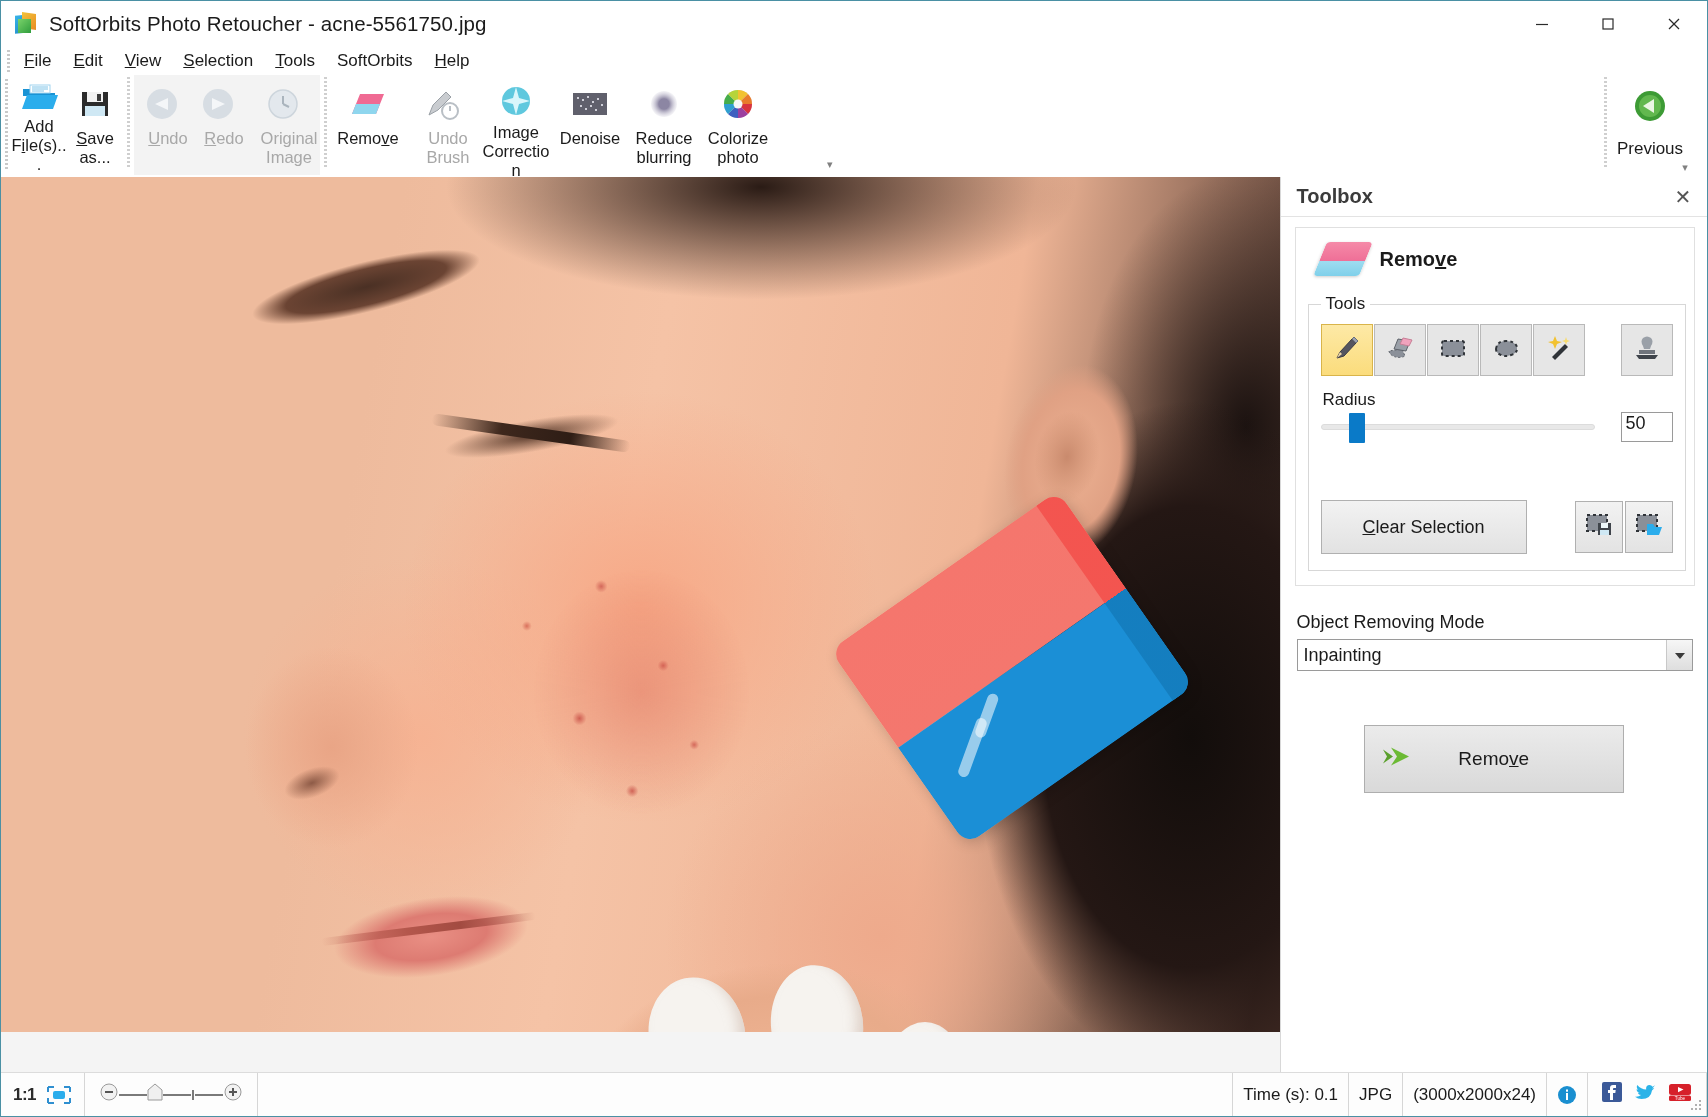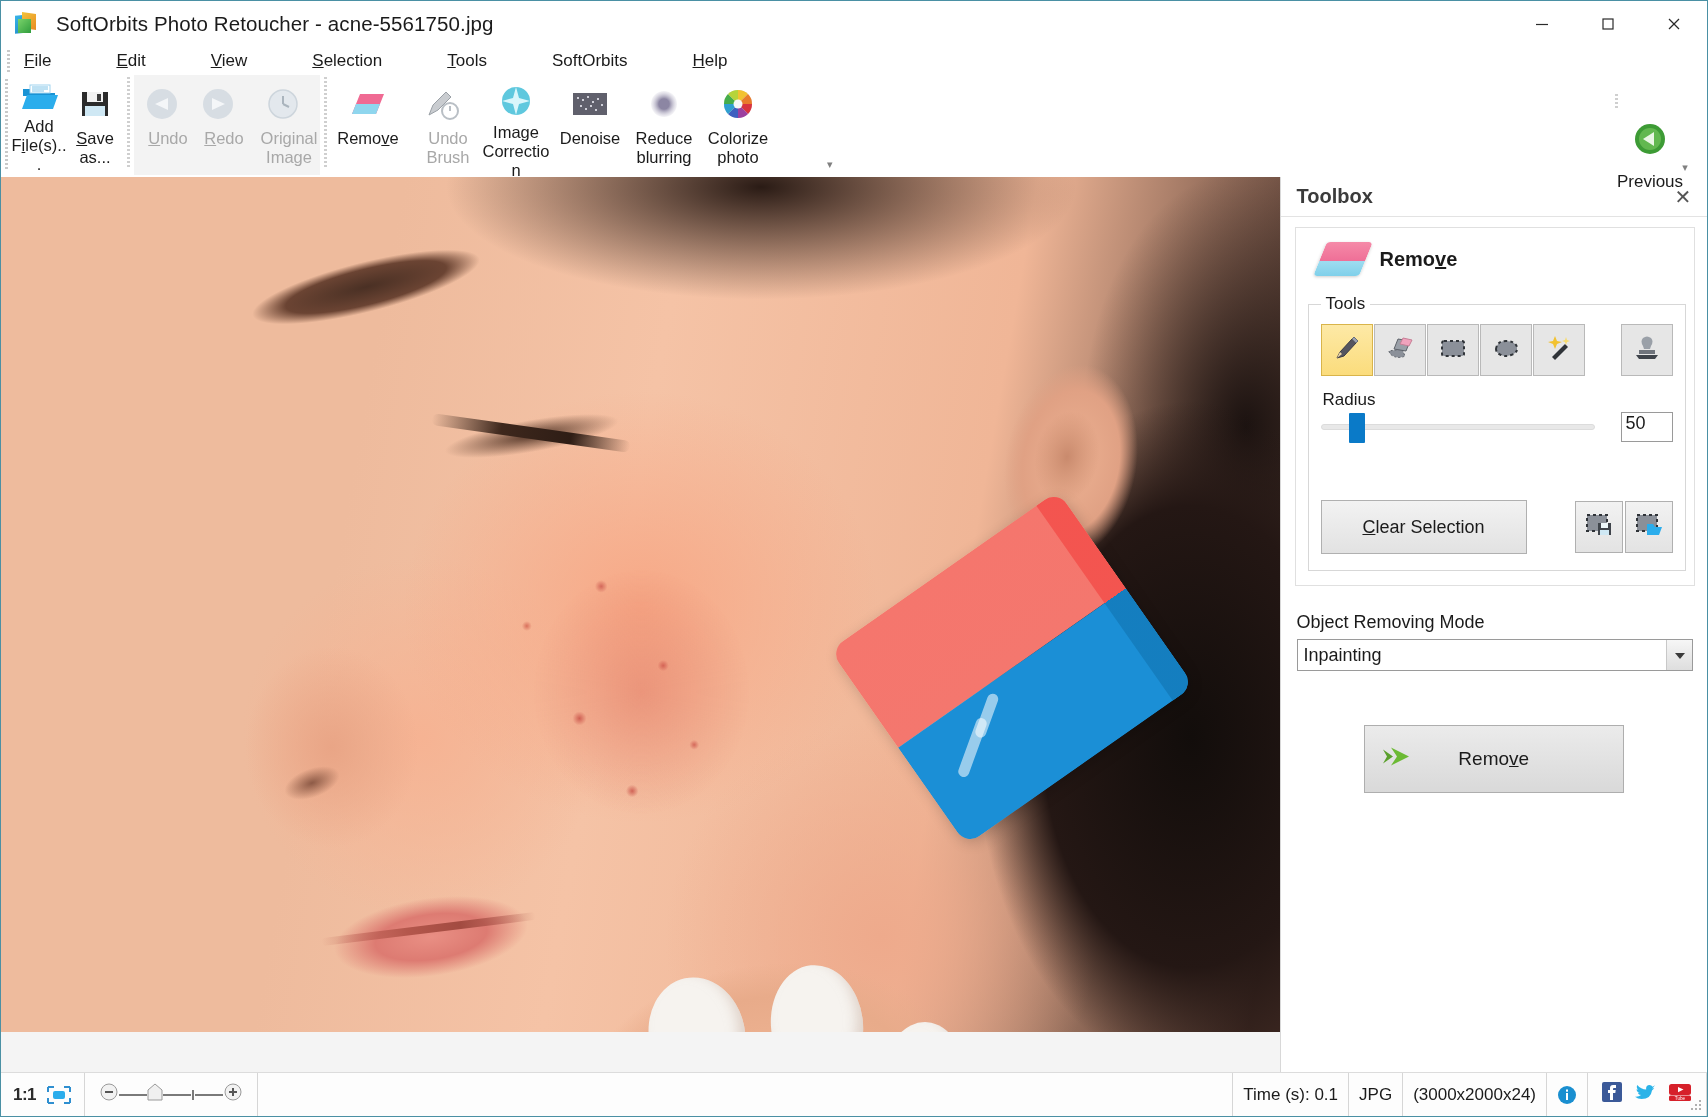--- a/index.html
+++ b/index.html
@@ -20,33 +20,33 @@
     background: #fff; flex: 0 0 auto; position: relative;
   }
   .app-icon { width: 22px; height: 22px; margin-left: 14px; position: relative; }
   .app-icon .sq1 { position:absolute; left:0; top:2px; width:16px; height:18px;
      background: linear-gradient(135deg,#38b4e8 0%,#1a7fc0 100%); transform: skewY(-6deg);}
   .app-icon .sq2 { position:absolute; left:7px; top:0px; width:14px; height:16px;
      background: linear-gradient(135deg,#f3c33a 0%,#e88b23 100%); transform: skewY(8deg); }
   .app-icon .sq3 { position:absolute; left:3px; top:6px; width:13px; height:14px;
      background: linear-gradient(135deg,#7ad36a 0%,#2f9d3d 100%); }
   .title-text {
-    margin-left: 19px; font-size: 20.5px; color: #1b1b1b; letter-spacing: 0.1px;
+    margin-left: 12px; font-size: 20.5px; color: #1b1b1b; letter-spacing: 0.1px;
     white-space: nowrap;
   }
   .win-controls { position: absolute; right: 0; top: 0; height: 46px; display: flex; }
   .win-btn {
     width: 66px; height: 46px; display: flex; align-items: center; justify-content: center;
     color: #2b2b2b;
   }
 
   
   .menubar {
     height: 28px; display: flex; align-items: center; background: #fff;
-    padding-left: 12px; flex: 0 0 auto; position: relative; gap: 43px;
+    padding-left: 12px; flex: 0 0 auto; position: relative;
   }
   .menubar::before {
     content:""; position:absolute; left:6px; top:3px; bottom:3px; width:3px;
     background-image: repeating-linear-gradient(to bottom,#c9c9c9 0 2px, transparent 2px 4px);
   }
   .menu-item {
     font-size: 17px; color: #1b1b1b; padding: 2px 11px; white-space: nowrap;
   }
   .menu-item u { text-decoration: underline; }
 
@@ -69,21 +69,21 @@
   .rbtn .glyph { height: 42px; display: flex; align-items: center; justify-content: center; }
   .rbtn .lbl {
     font-size: 16.5px; color: #1b1b1b; line-height: 19px; margin-top: 4px;
     word-break: break-word;
   }
   .rbtn.disabled .lbl { color: #a8a8a8; margin-left: 12px; }
   .rsep {
     width: 3px; height: 92px; margin: 2px 4px 0 4px;
     background-image: repeating-linear-gradient(to bottom,#cfcfcf 0 2px, transparent 2px 4px);
   }
-  .nav-area { position: absolute; right: 18px; top: 17px; display: flex; height: 100px; flex-direction: column; }
+  .nav-area { position: absolute; right: 18px; top: 0; display: flex; height: 100px; }
   .nav-btn {
     width: 78px; display: flex; flex-direction: column; align-items: center; padding-top: 14px;
   }
   .nav-btn .lbl { font-size: 17px; color: #1b1b1b; margin-top: 12px; }
   .ribbon-more {
     position: absolute; right: 14px; bottom: 4px; width: 16px; height: 12px;
     color: #808080; font-size: 11px; text-align: center; line-height: 12px;
   }
   .colorize-more {
     position: absolute; left: 826px; bottom: 6px; color:#808080; font-size: 11px;

